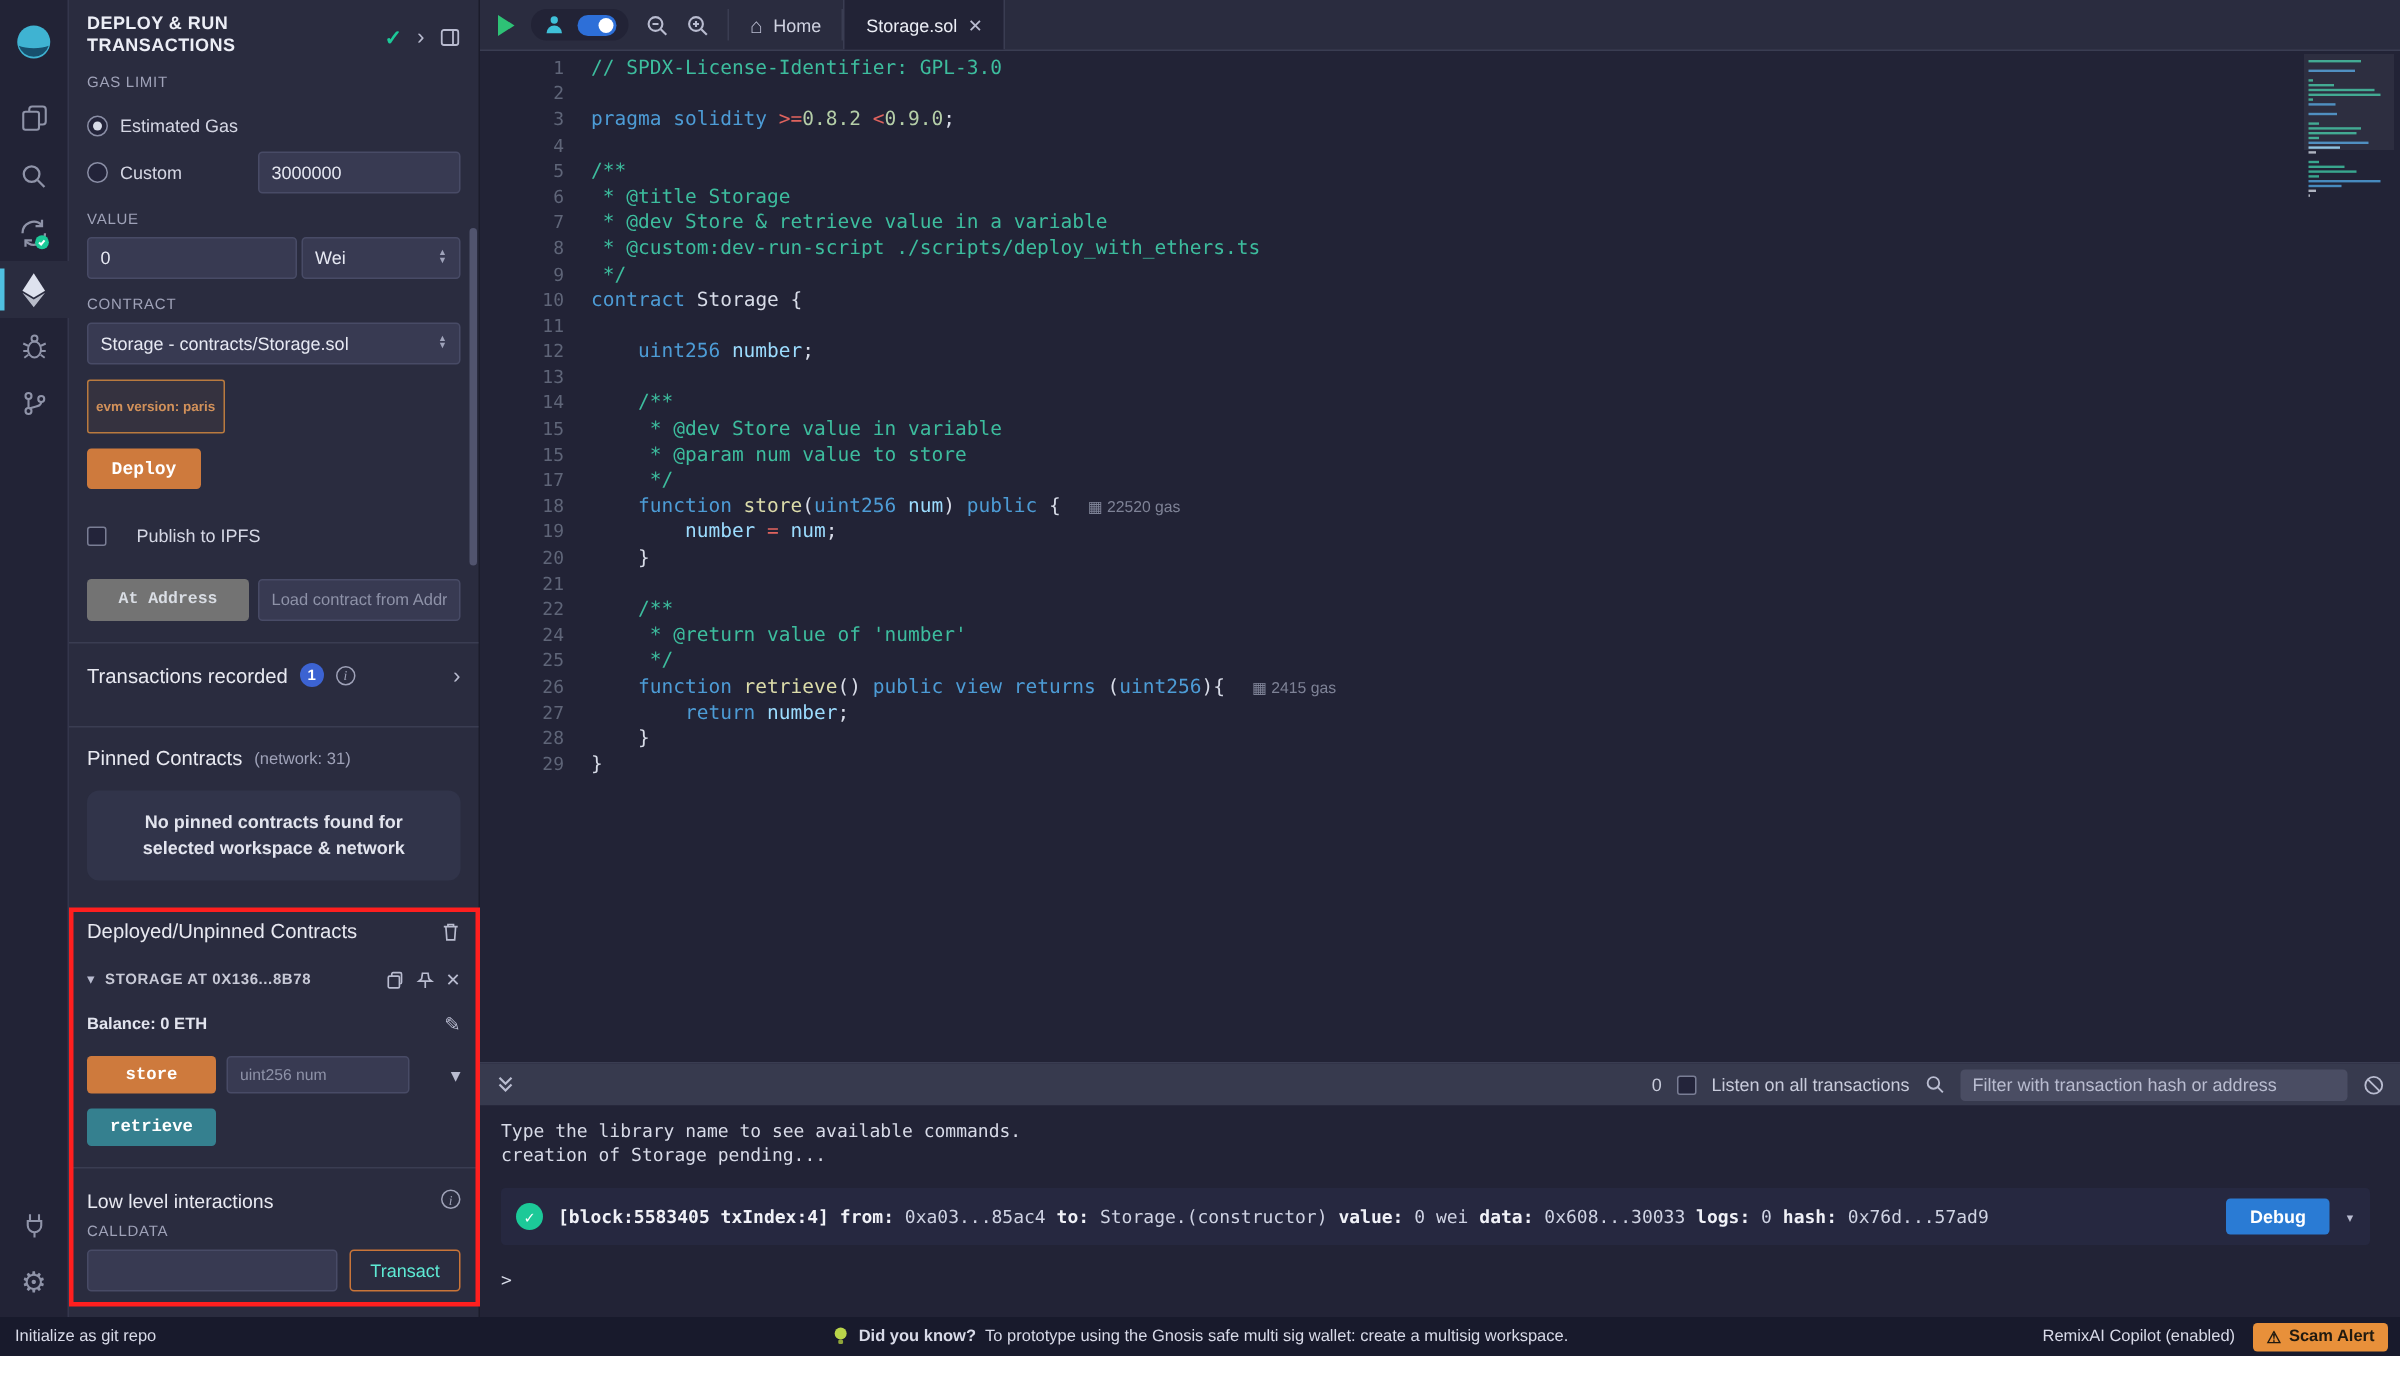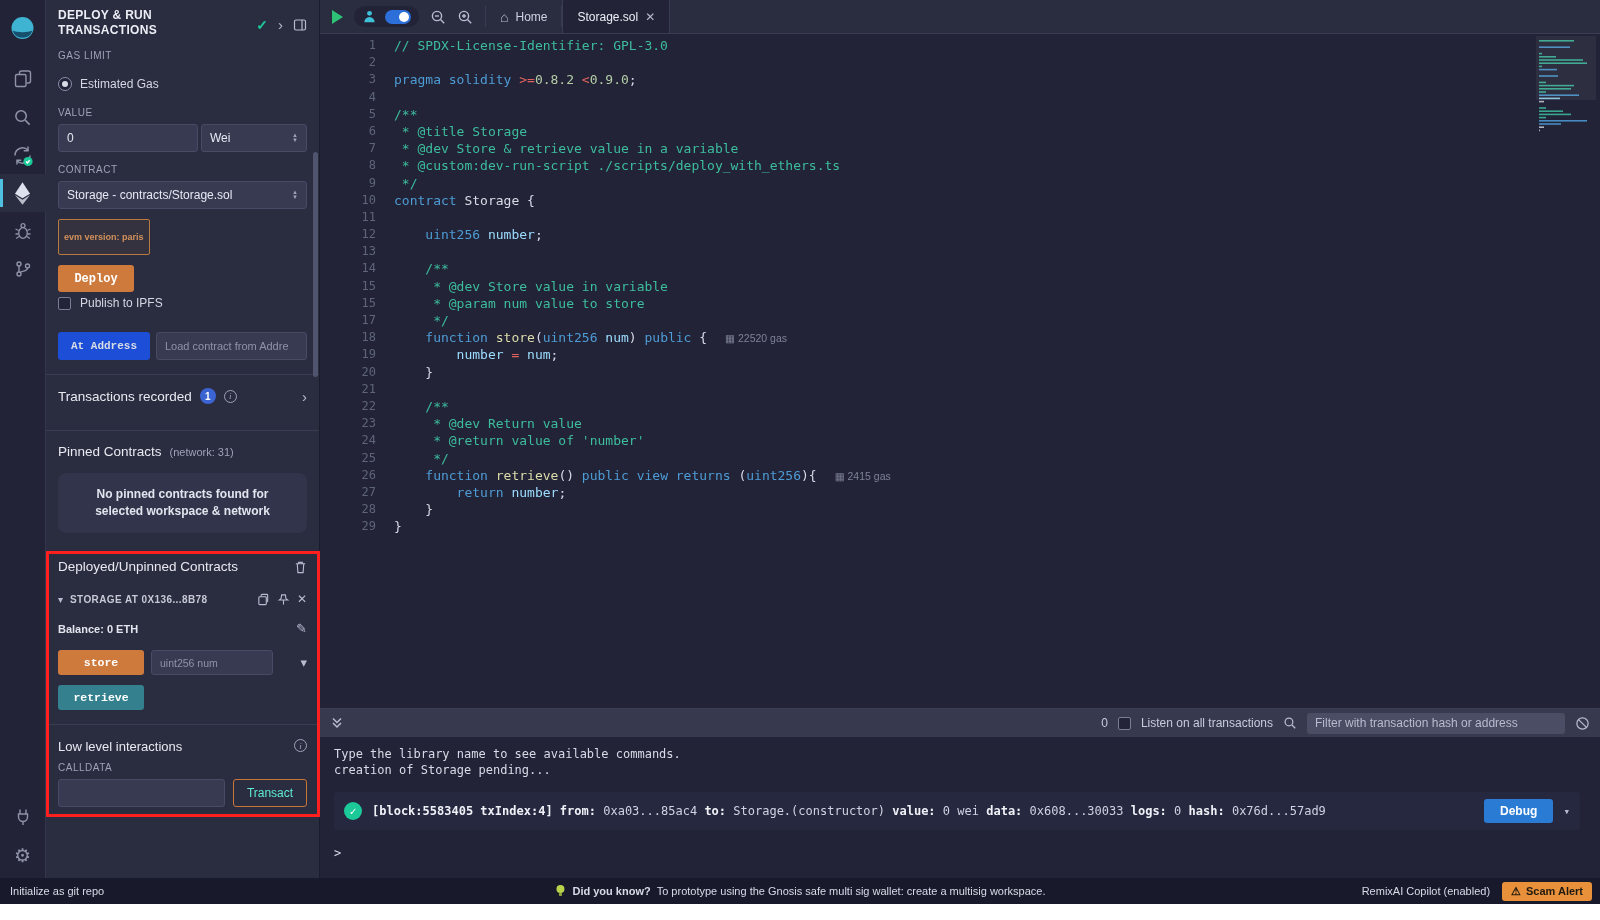--- a/index.html
+++ b/index.html
@@ -31,25 +31,25 @@
 .radio.checked::after{content:"";position:absolute;inset:3px;background:#d8dce8;border-radius:50%}
 .radio-label{color:#d5d7e4;font-size:12px}
 .tinput{background:#383a52;border:1px solid #484b66;border-radius:3px;color:#e6e8f2;font-size:12px;padding:0 8px;height:28px;outline:none;min-width:0}
 .tinput::placeholder{color:#8e92a8}
 .row{display:flex;align-items:center}
 .select{display:flex;align-items:center;background:#383a52;border:1px solid #484b66;border-radius:3px;height:28px;padding:0 8px;color:#e6e8f2;font-size:12px;cursor:pointer}
 .sel-arrows{margin-left:auto;display:flex;flex-direction:column;font-size:6px;color:#9fa3ba;line-height:5px;padding-left:6px}
 .evm-badge{align-self:flex-start;margin-top:10px;border:1px solid #b97a3f;color:#d2915a;background:rgba(185,122,63,.08);font-size:9px;font-weight:bold;padding:12px 5px;border-radius:2px}
 .btn{border:none;border-radius:3px;cursor:pointer;font-family:Liberation Mono, monospace}
 .btn-deploy{margin-top:10px;width:76px;height:27px;background:#ce7a3d;color:#ffffff;font-size:12px;font-weight:bold}
-.chk-row{display:flex;align-items:center;gap:9px;margin-top:4px}
+.chk-row{display:flex;align-items:center;gap:20px;margin-top:24px}
 .checkbox{width:13px;height:13px;border:1px solid #7a7e95;border-radius:2px;background:#23243a;flex:none}
 .chk-label{color:#d5d7e4;font-size:12px}
 .ataddr-row{display:flex;align-items:center;gap:6px;margin-top:22px}
-.btn-ataddr{width:92px;height:28px;background:#1d4ed8;color:#d9dde4;font-size:11px;font-weight:bold;flex:none}
+.btn-ataddr{width:108px;height:28px;background:#737373;color:#d9dde4;font-size:11px;font-weight:bold;flex:none}
 .divider{border-top:1px solid #3a3d52;margin:14px -12px 0}
 .section-row{display:flex;align-items:center;gap:8px;padding:13px 0 12px}
 .section-title{font-size:13.5px;color:#e8e9f1}
 .badge-blue{width:16px;height:16px;border-radius:50%;background:#3c63d2;color:#fff;font-size:10px;font-weight:bold;display:flex;align-items:center;justify-content:center}
 .info-circle{width:13px;height:13px;border:1px solid #9fa2b8;color:#9fa2b8;border-radius:50%;display:inline-flex;align-items:center;justify-content:center;font-size:9px;font-family:"Liberation Serif",serif;font-style:italic}
 .ml-auto{margin-left:auto}
 .pinned-title-small{font-size:11px;color:#9fa2b8}
 .empty-box{margin-top:14px;background:#31344a;border-radius:8px;padding:13px 10px;text-align:center;font-size:12px;font-weight:bold;color:#e2e4ee;line-height:17px}
 .deployed-wrap{position:relative;margin-top:26px;padding-bottom:6px}
 .annotation-rect{position:absolute;left:-12px;right:-13px;top:-8px;bottom:-4px;border:3px solid #ff1f1f;pointer-events:none;z-index:40}
@@ -212,20 +212,25 @@
               </svg>
             </span>
           </div>
         </div>
 
         <div class="lbl">GAS LIMIT</div>
         <div class="radio-row">
           <span class="radio checked"></span>
           <span class="radio-label">Estimated Gas</span>
         </div>
+        <div class="radio-row">
+          <span class="radio"></span>
+          <span class="radio-label">Custom</span>
+          <input class="tinput ml-auto" style="width: 135px;" value="3000000">
+        </div>
 
         <div class="lbl">VALUE</div>
         <div class="row" style="gap:3px">
           <input class="tinput" style="width: 140px;" value="0">
           <div class="select" style="flex:1">
             <span>Wei</span>
             <span class="sel-arrows">
                 <span>▲</span>
                 <span>▼</span>
               </span>
@@ -391,21 +396,20 @@
             <div class="code-line"><span class="ln">13</span><span class="lc"></span></div>
             <div class="code-line"><span class="ln">14</span><span class="lc"><span class="tok-c">    /**</span></span></div>
             <div class="code-line"><span class="ln">15</span><span class="lc"><span class="tok-c">     * @dev Store value in variable</span></span></div>
             <div class="code-line"><span class="ln">15</span><span class="lc"><span class="tok-c">     * @param num value to store</span></span></div>
             <div class="code-line"><span class="ln">17</span><span class="lc"><span class="tok-c">     */</span></span></div>
             <div class="code-line"><span class="ln">18</span><span class="lc"><span class="tok-k">    function</span><span class="tok-f"> store</span><span class="tok-p">(</span><span class="tok-k">uint256</span><span class="tok-v"> num</span><span class="tok-p">) </span><span class="tok-k">public</span><span class="tok-p"> {</span><span class="gas">▦ 22520 gas</span></span></div>
             <div class="code-line"><span class="ln">19</span><span class="lc"><span class="tok-v">        number </span><span class="tok-o">=</span><span class="tok-v"> num</span><span class="tok-p">;</span></span></div>
             <div class="code-line"><span class="ln">20</span><span class="lc"><span class="tok-p">    }</span></span></div>
             <div class="code-line"><span class="ln">21</span><span class="lc"></span></div>
             <div class="code-line"><span class="ln">22</span><span class="lc"><span class="tok-c">    /**</span></span></div>
-            <div class="code-line"><span class="ln">23</span><span class="lc"><span class="tok-c">     * @dev Return value</span></span></div>
             <div class="code-line"><span class="ln">24</span><span class="lc"><span class="tok-c">     * @return value of 'number'</span></span></div>
             <div class="code-line"><span class="ln">25</span><span class="lc"><span class="tok-c">     */</span></span></div>
             <div class="code-line"><span class="ln">26</span><span class="lc"><span class="tok-k">    function</span><span class="tok-f"> retrieve</span><span class="tok-p">() </span><span class="tok-k">public view returns</span><span class="tok-p"> (</span><span class="tok-k">uint256</span><span class="tok-p">){</span><span class="gas">▦ 2415 gas</span></span></div>
             <div class="code-line"><span class="ln">27</span><span class="lc"><span class="tok-k">        return</span><span class="tok-v"> number</span><span class="tok-p">;</span></span></div>
             <div class="code-line"><span class="ln">28</span><span class="lc"><span class="tok-p">    }</span></span></div>
             <div class="code-line"><span class="ln">29</span><span class="lc"><span class="tok-p">}</span></span></div>
           </div>
         <div id="minimap">
           <svg id="minimap-svg" width="60" height="112" viewBox="0 0 60 112">
               <rect x="3" y="4" width="35" height="1.6" fill="#3dbd9e" opacity="0.85"></rect>

